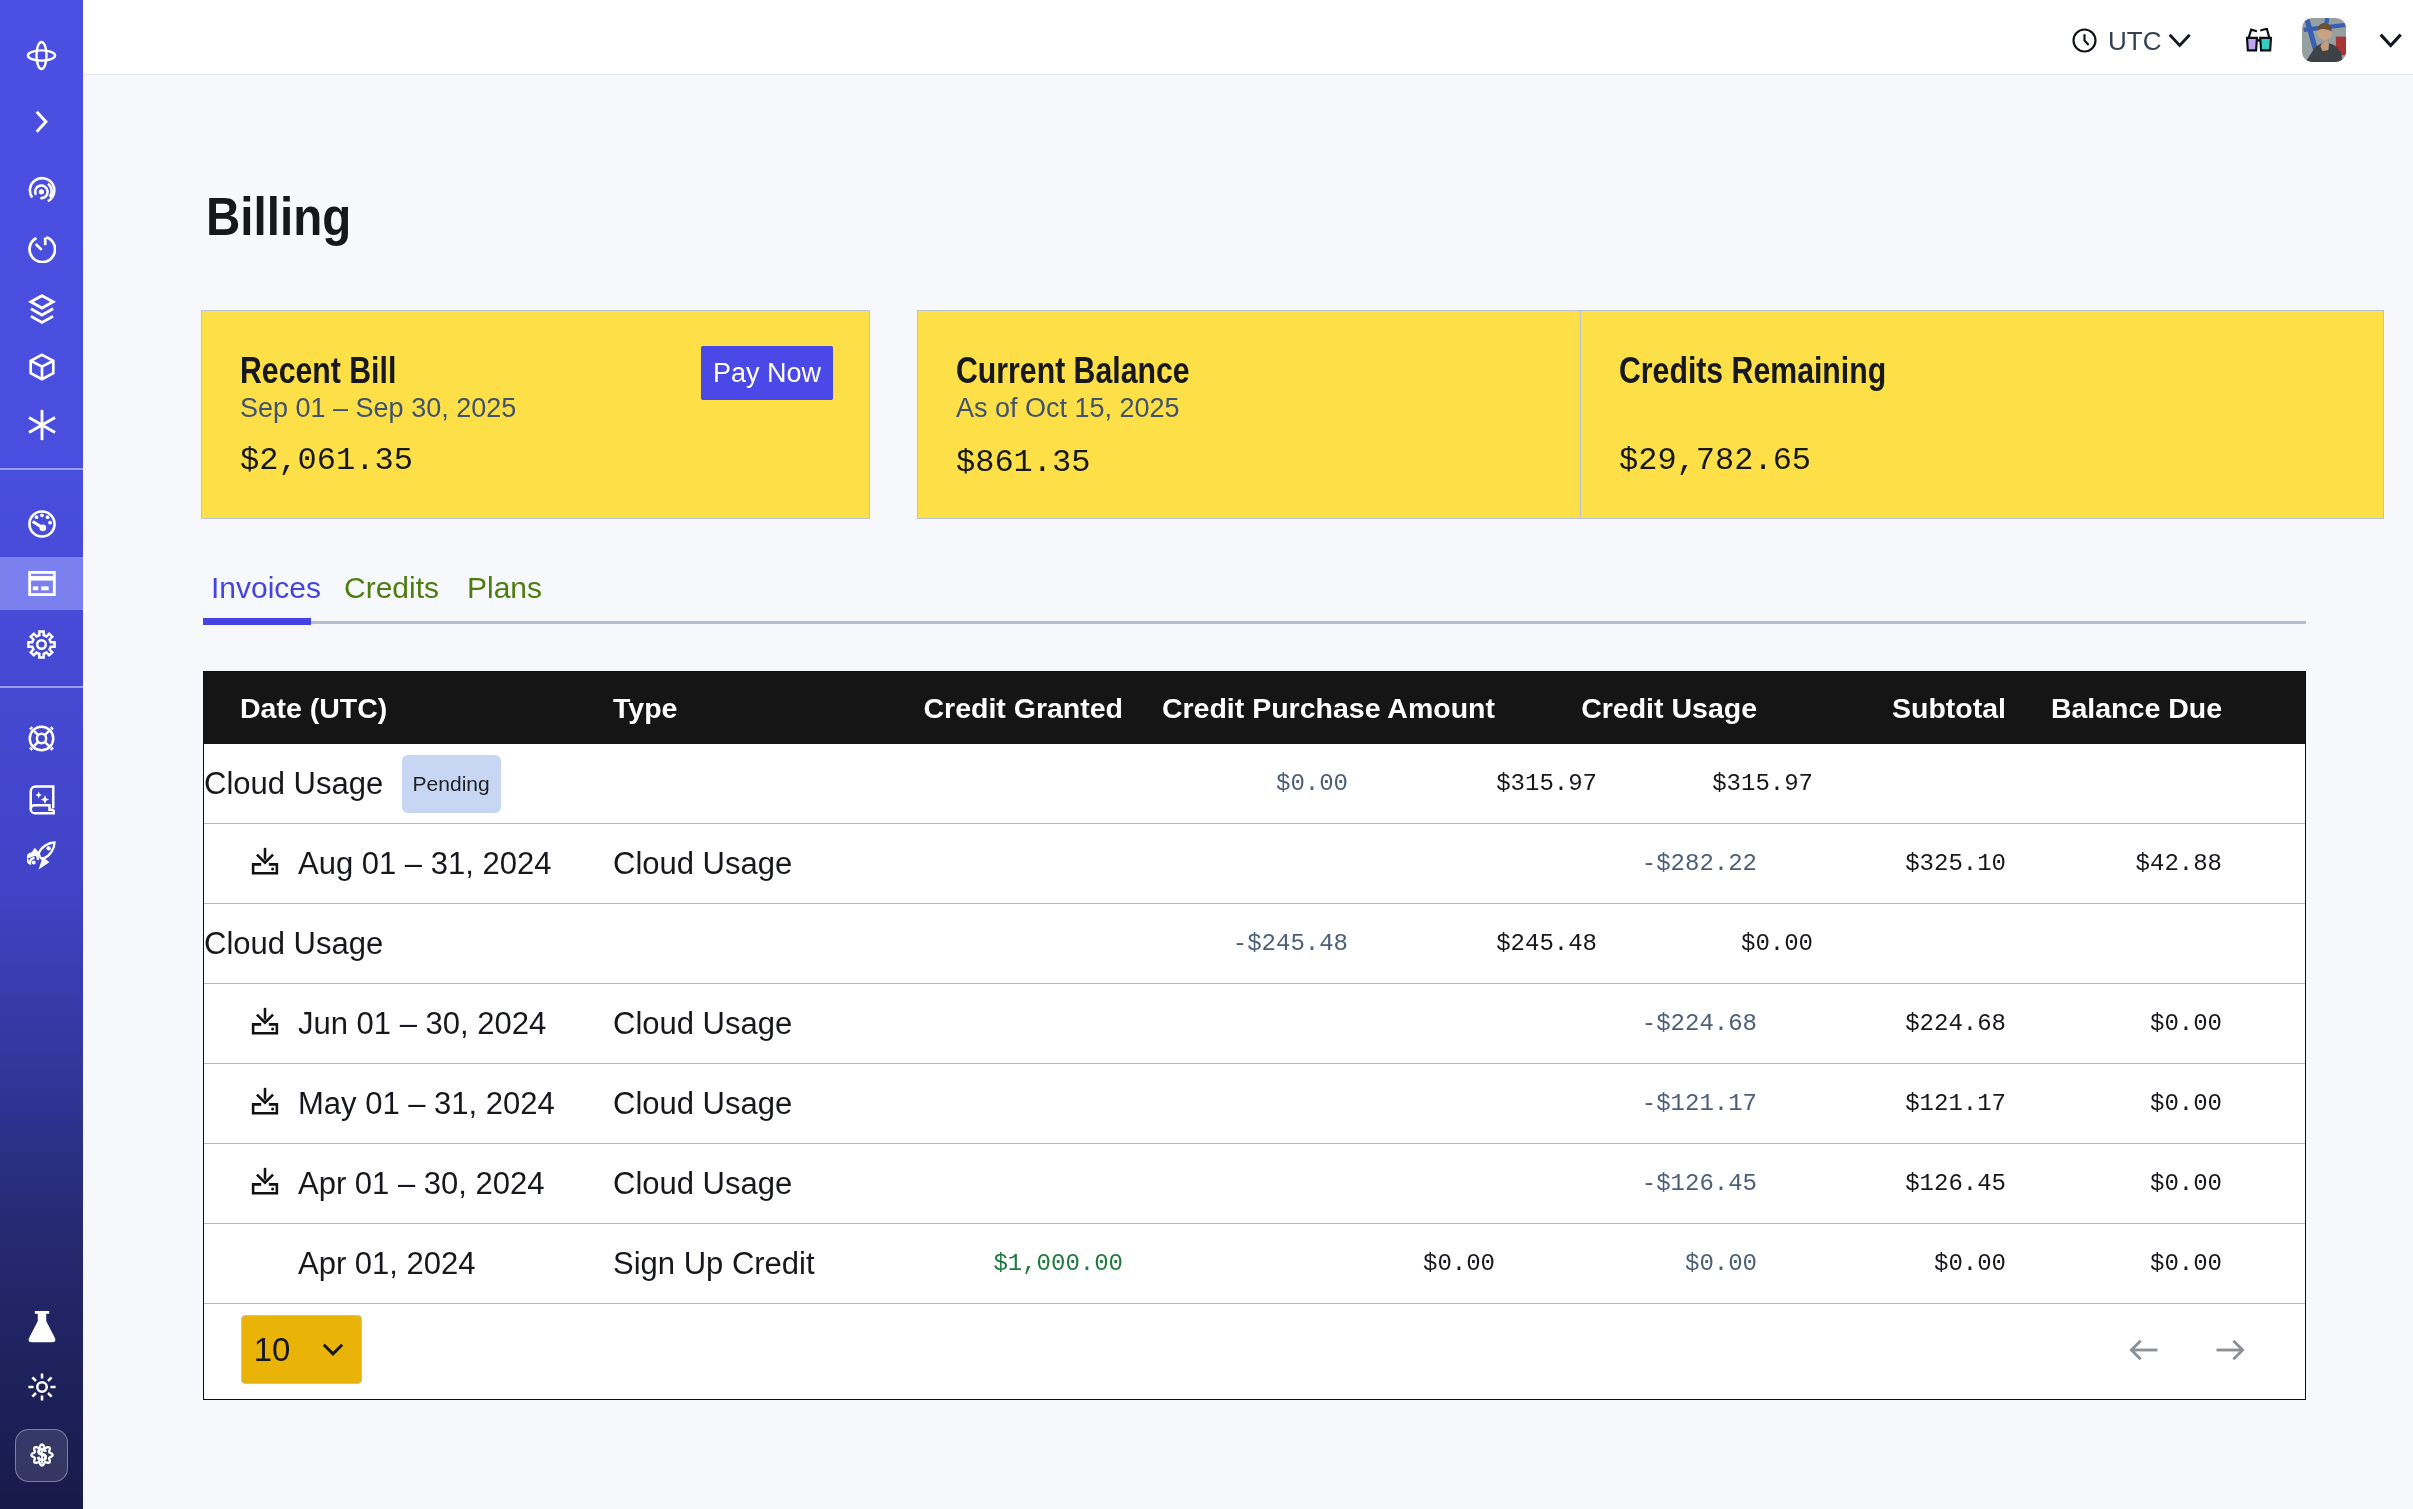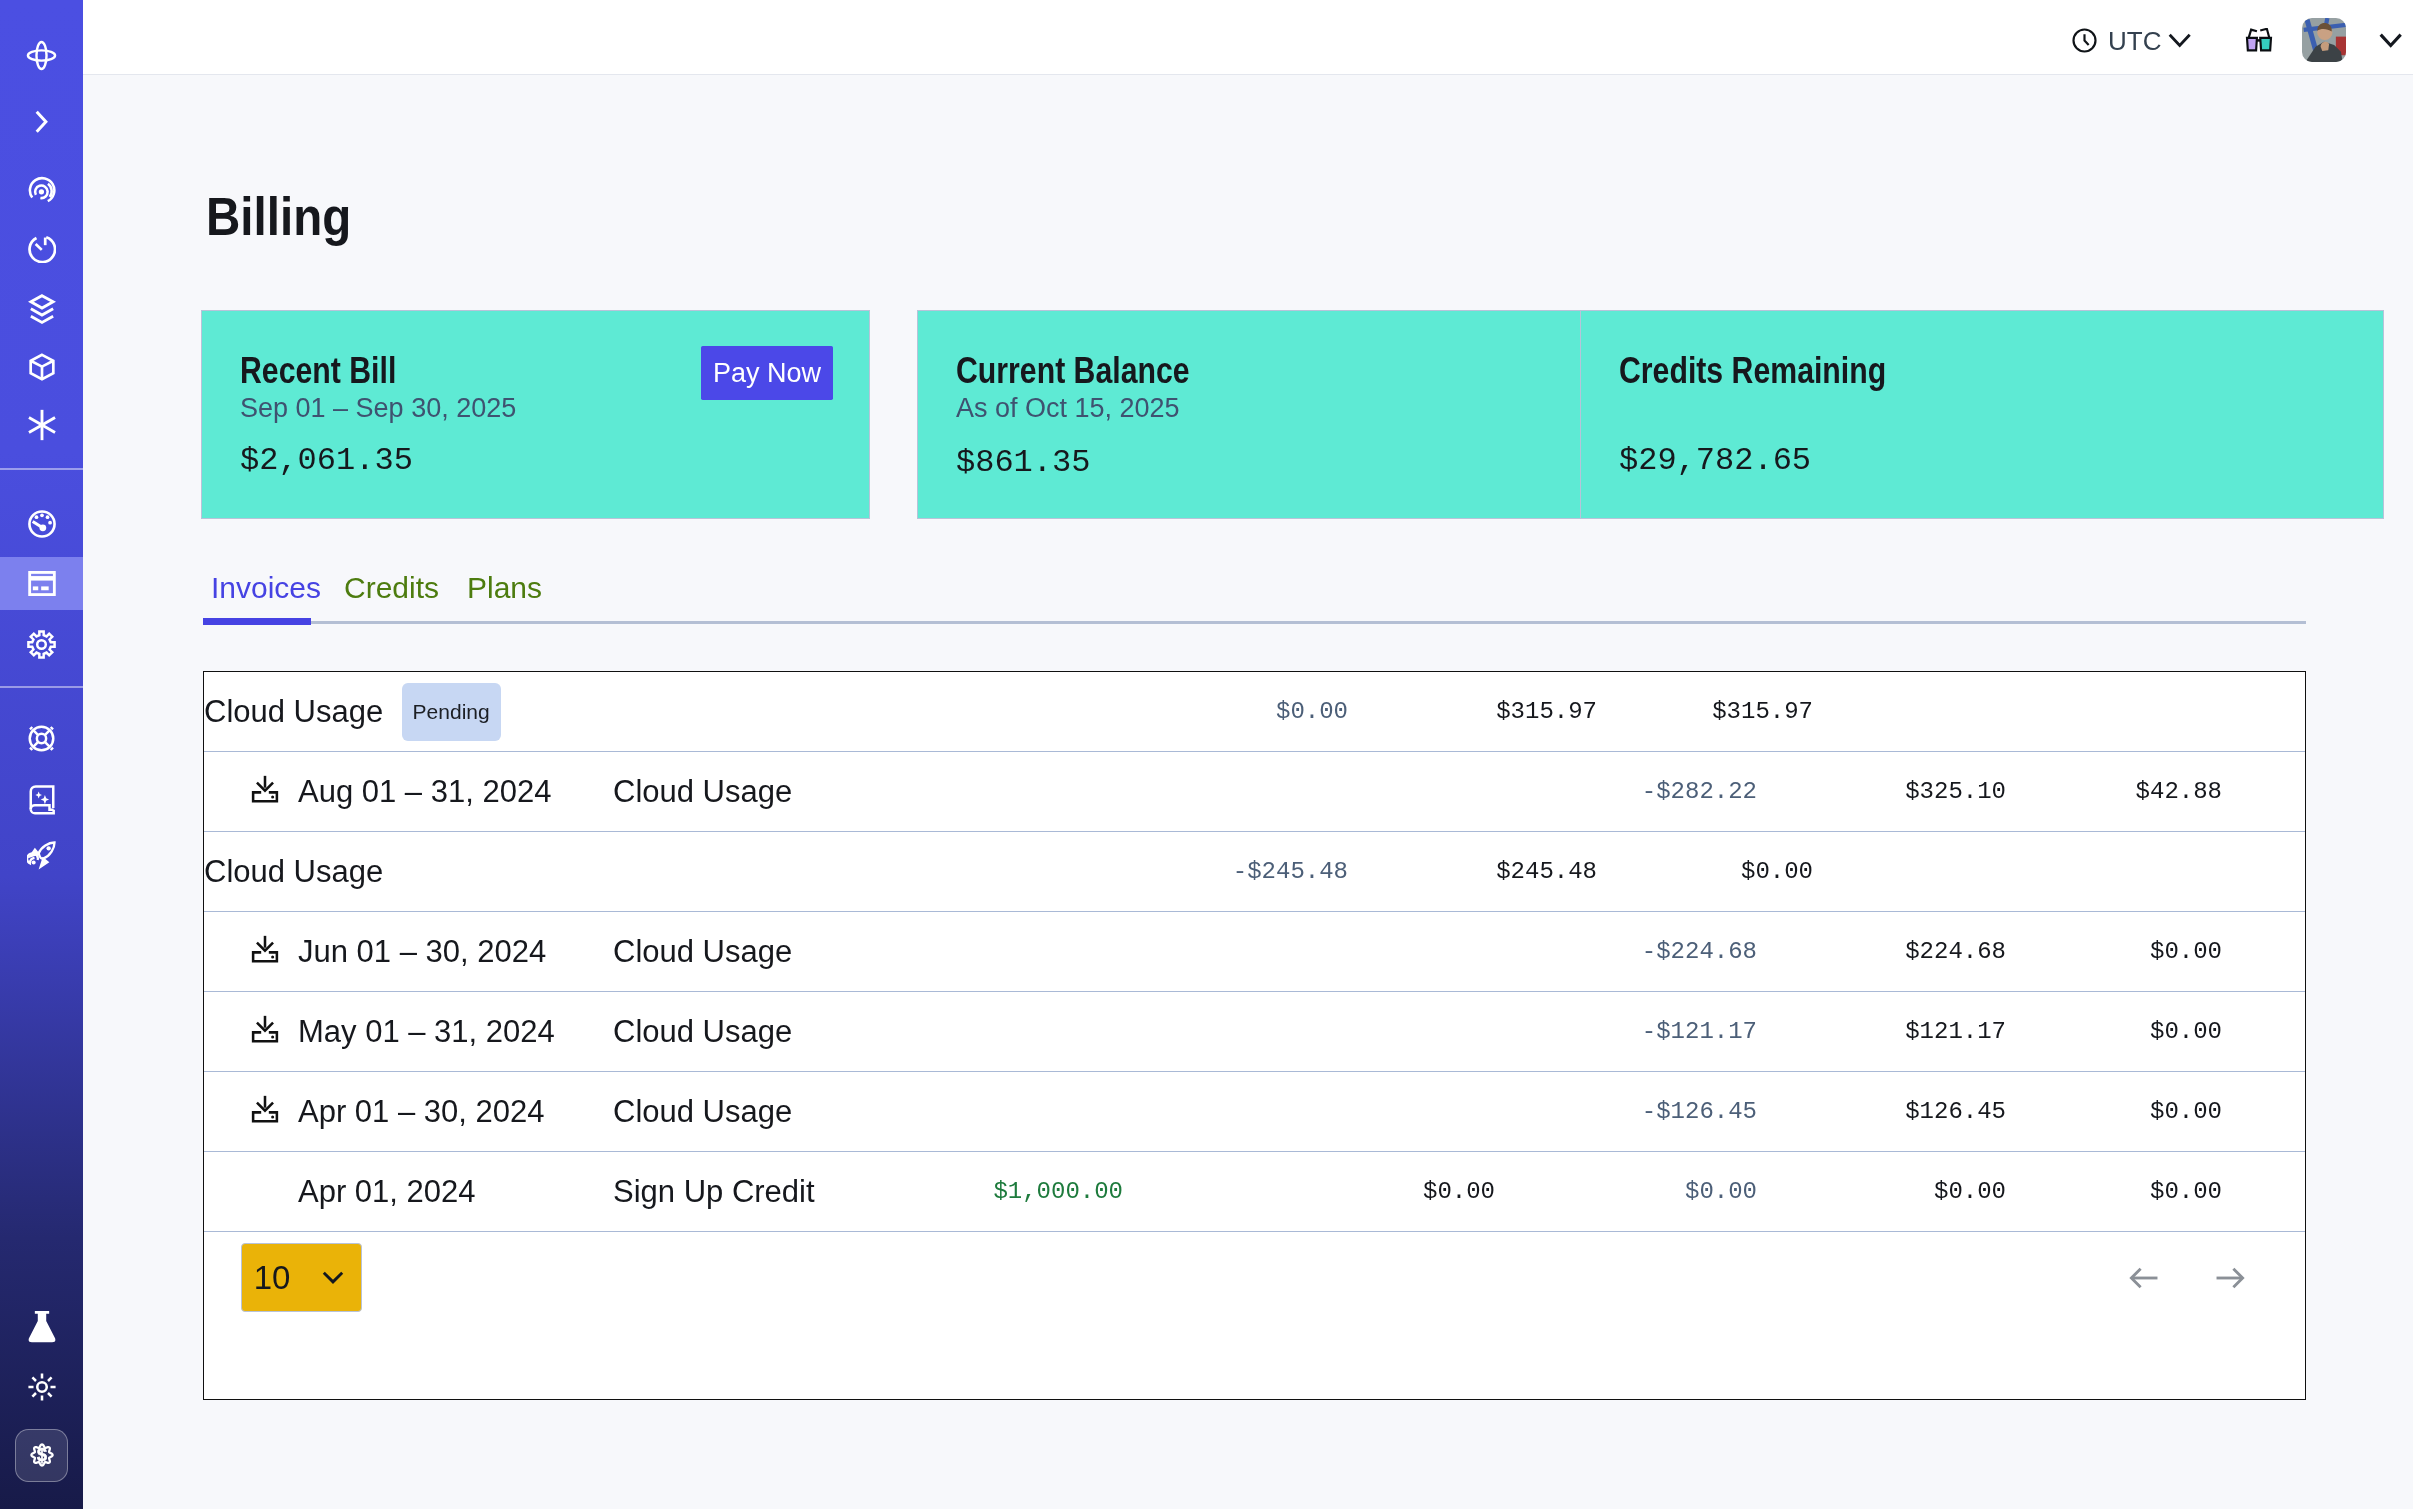--- a/index.html
+++ b/index.html
@@ -18,21 +18,21 @@
 #dollar-badge { position:absolute; left:15px; top:1429px; width:53px; height:53px;
   border-radius:13.4px; background:rgba(255,255,255,.12); border:1.7px solid rgba(255,255,255,.35); }
 
 
 #topbar { position:absolute; left:83px; top:0; right:0; height:75px; background:#fff;
   border-bottom:1.7px solid #e4e7ee; z-index:4; }
 
 
 h1 { position:absolute; left:206px; top:185px; font-size:54px; font-weight:bold; color:#16181d; transform:scaleX(.88); transform-origin:left top; }
 
-.card { position:absolute; top:310px; height:209px; background:#5eead4; border:1.7px solid #b8c3d9; }
+.card { position:absolute; top:310px; height:209px; background:#fde047; border:1.7px solid #b8c3d9; }
 #card1 { left:201px; width:669px; }
 #card2 { left:917px; width:669px; }
 #card3 { left:1580px; width:804px; }
 #paynow { position:absolute; right:36px; top:35px; width:132px; height:54px; background:#4b48e8;
   color:#fff; font-size:27px; display:flex; align-items:center; justify-content:center; border-radius:1.7px; }
 
 
 #tabline { position:absolute; left:203px; top:621px; width:2103px; height:2.5px; background:#b4bfd4; }
 #tabul { position:absolute; left:203px; top:618px; width:108px; height:6.7px; background:#4643e3; z-index:2; }
 .tab { position:absolute; top:571px; font-size:30px; color:#4d7c0f; }
@@ -204,20 +204,29 @@
   <div class="mono" style="position:absolute;left:38px;top:131px;font-size:32px;color:#16181d">$29,782.65</div>
 </div>
 
 <div class="tab" style="left:211px;color:#4643e3">Invoices</div>
 <div class="tab" style="left:344px">Credits</div>
 <div class="tab" style="left:467px">Plans</div>
 <div id="tabline"></div>
 <div id="tabul"></div>
 
 <div id="tbl">
+  <div id="thead">
+    <div class="c1">Date (UTC)</div>
+      <div class="c2">Type</div>
+      <div class="c3">Credit Granted</div>
+    <div class="c4">Credit Purchase Amount</div>
+      <div class="c5">Credit Usage</div>
+    <div class="c6">Subtotal</div>
+      <div class="c7">Balance Due</div>
+  </div>
   <div class="trow">
     <div class="c2">Cloud Usage<span id="pending">Pending</span></div>
     <div class="c3 num"></div>
       <div class="c4 num"></div>
     <div class="c5 num slate">$0.00</div>
       <div class="c6 num">$315.97</div>
       <div class="c7 num">$315.97</div>
   </div>
   <div class="trow">
     <div class="c1"><span class="dlic"><svg width="28" height="28" viewBox="0 0 33 33" fill="none" stroke="#111" stroke-width="3">

